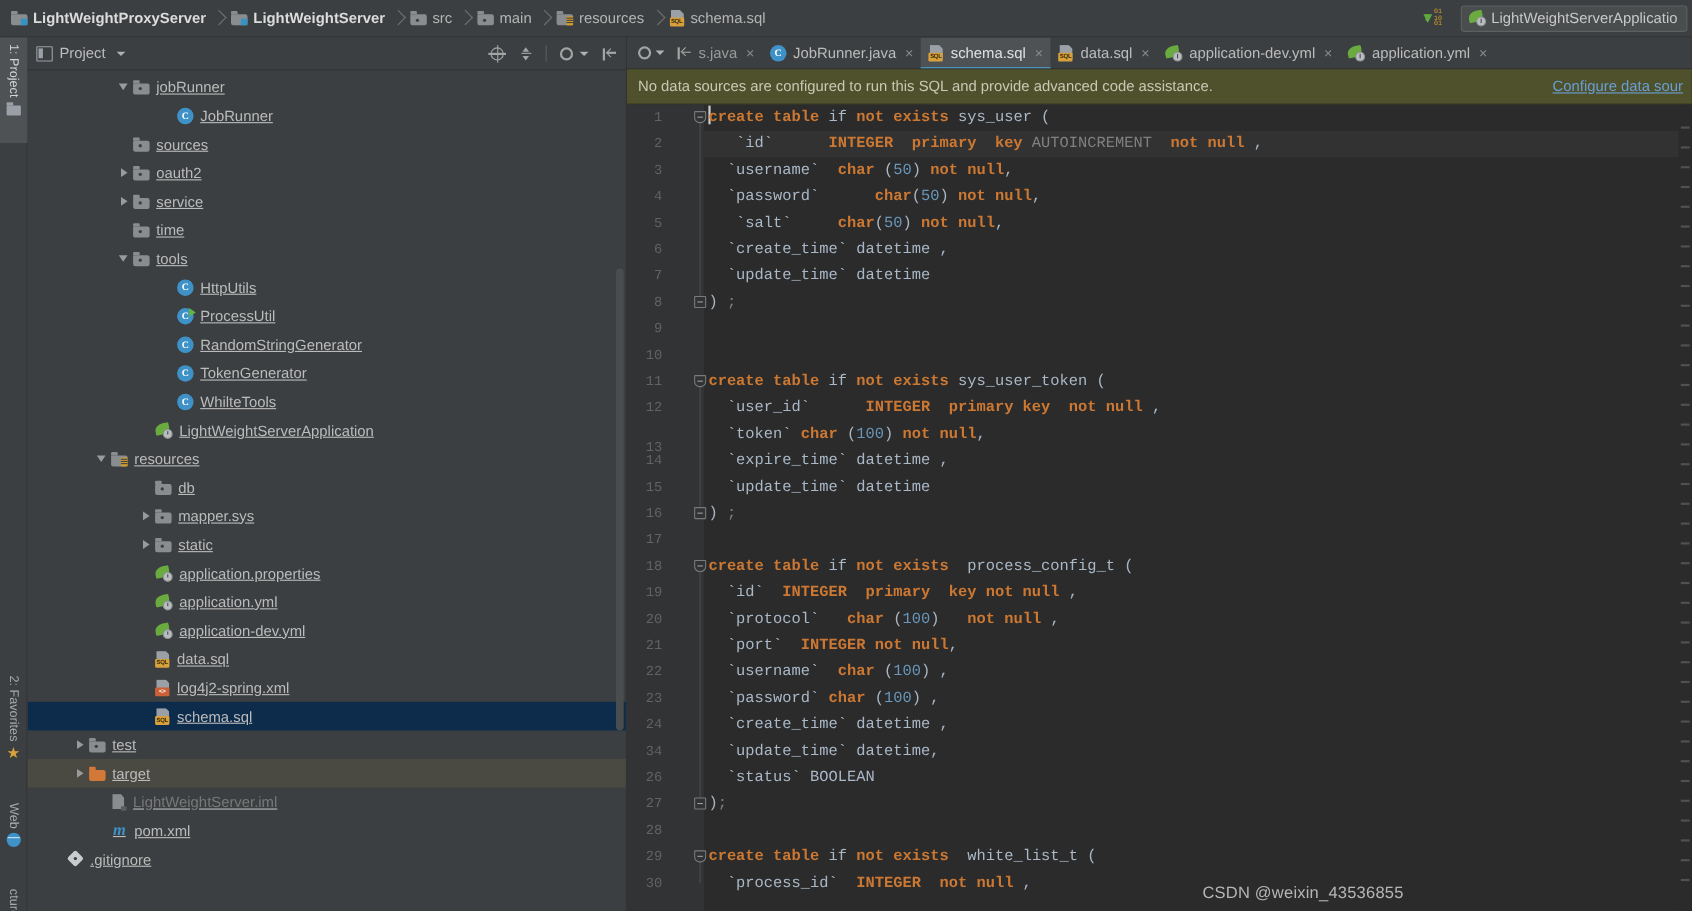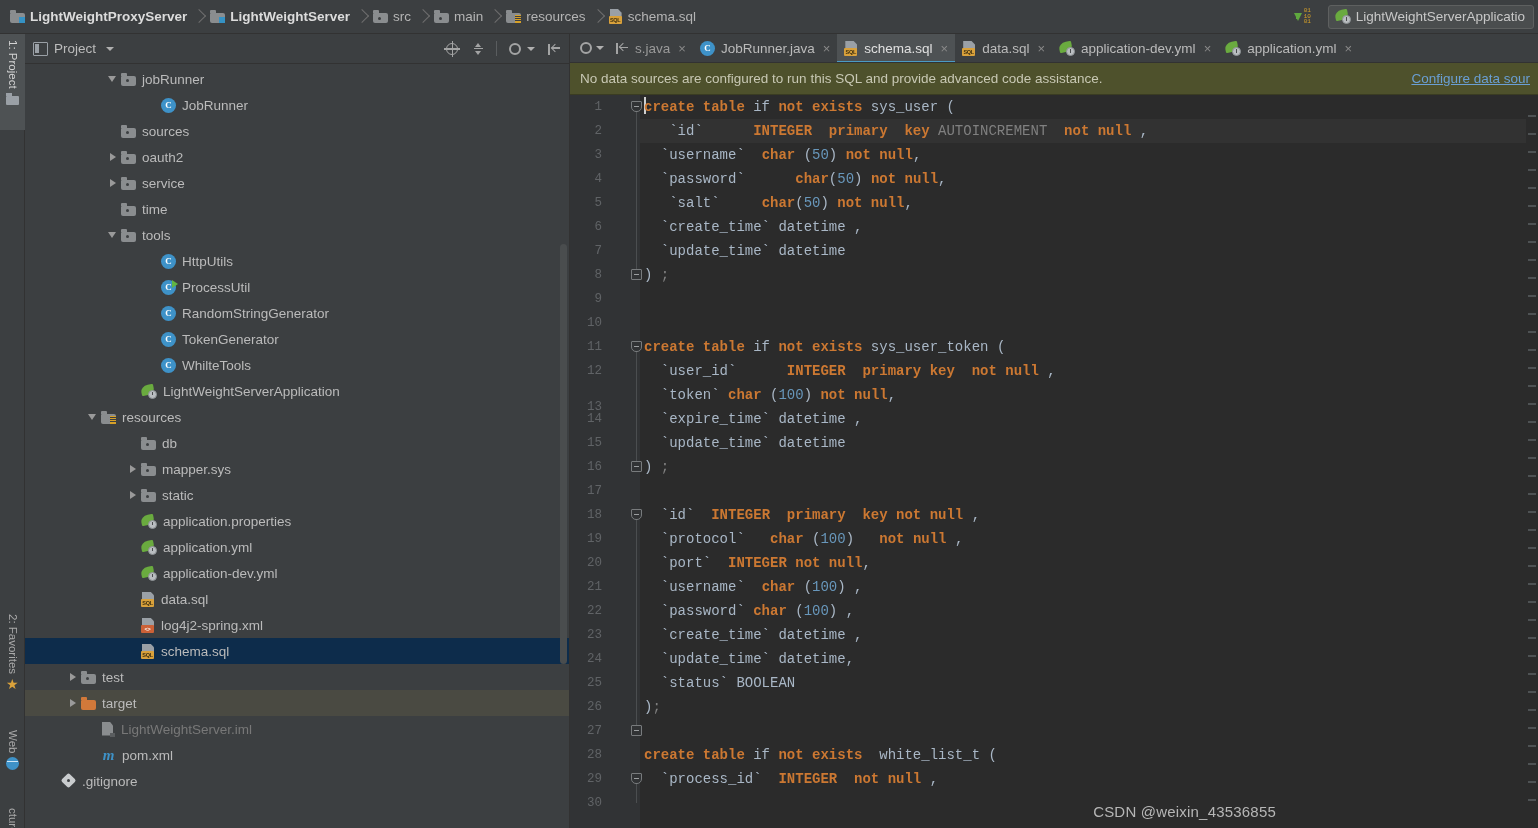--- a/index.html
+++ b/index.html
@@ -181,21 +181,21 @@
   .tb-gear i::before{ content:""; position:absolute; left:3.5px; top:3.5px; width:3px;height:3px;background:#3c3f41;border-radius:50%;}
   .tb-hide i{ position:absolute; left:3px; top:3px; width:2px; height:11px; background:#b6b6b6; }
   .tb-hide i::before{ content:""; position:absolute; left:4px; top:3.5px; width:8px; height:1.6px; background:#b6b6b6; }
   .tb-hide i::after{ content:""; position:absolute; left:4px; top:1px; width:5px;height:5px;
     border-left:1.6px solid #b6b6b6; border-bottom:1.6px solid #b6b6b6; transform:rotate(45deg); }
   .vdiv { width:1px; height:15px; background:#5a5d5f; }
 
   .tree { position:relative; height:764px; overflow:hidden; padding-top:2px; }
   .trow {
     height:26px; display:flex; align-items:center; white-space:nowrap;
-    font-size:13.5px; color:#bbbbbb; cursor:default;
+    font-size:13.5px; color:#bbbbbb; cursor:default;text-decoration:underline;
   }
   .trow.selected { background:#0d2c4b; }
   .trow.hovered { background:#4a4a42; }
   .trow .tlabel { margin-left:6px; }
   .trow.dim .tlabel { color:#787878; }
   .twist { width:16px; height:16px; position:relative; flex:none; }
   .twist.r::before{
     content:""; position:absolute; left:5px; top:4px; width:0;height:0;
     border-left:6px solid #9a9a9a; border-top:4.5px solid transparent; border-bottom:4.5px solid transparent;
   }
@@ -684,21 +684,21 @@
           <div class="foldmark" style="top: 366px;"></div>
           <div class="lnum" style="top: 384px;">17</div>
           <div class="lnum" style="top: 408px;">18</div>
           <div class="foldmark top" style="top: 414px;"></div>
           <div class="lnum" style="top: 432px;">19</div>
           <div class="lnum" style="top: 456px;">20</div>
           <div class="lnum" style="top: 480px;">21</div>
           <div class="lnum" style="top: 504px;">22</div>
           <div class="lnum" style="top: 528px;">23</div>
           <div class="lnum" style="top: 552px;">24</div>
-          <div class="lnum" style="top: 576px;">25</div>
+          <div class="lnum" style="top: 576px;">34</div>
           <div class="lnum" style="top: 600px;">26</div>
           <div class="lnum" style="top: 624px;">27</div>
           <div class="foldmark" style="top: 630px;"></div>
           <div class="lnum" style="top: 648px;">28</div>
           <div class="lnum" style="top: 672px;">29</div>
           <div class="foldmark top" style="top: 678px;"></div>
           <div class="lnum" style="top: 696px;">30</div>
         </div>
       <div class="codelines" id="codelines">
           <div class="cline"><span class="caret"></span><span class="k">create table </span><span class="id">if </span><span class="k">not exists </span><span class="id">sys_user (</span></div>
@@ -711,20 +711,21 @@
           <div class="cline"><span class="id">) </span><span class="g">;</span></div>
           <div class="cline"></div>
           <div class="cline"></div>
           <div class="cline"><span class="k">create table </span><span class="id">if </span><span class="k">not exists </span><span class="id">sys_user_token (</span></div>
           <div class="cline"><span class="id">  `user_id`      </span><span class="k">INTEGER  primary key  not null </span><span class="id">,</span></div>
           <div class="cline"><span class="id">  `token` </span><span class="k">char </span><span class="id">(</span><span class="n">100</span><span class="id">) </span><span class="k">not null</span><span class="id">,</span></div>
           <div class="cline"><span class="id">  `expire_time` datetime ,</span></div>
           <div class="cline"><span class="id">  `update_time` datetime</span></div>
           <div class="cline"><span class="id">) </span><span class="g">;</span></div>
           <div class="cline"></div>
+          <div class="cline"><span class="k">create table </span><span class="id">if </span><span class="k">not exists </span><span class="id"> process_config_t (</span></div>
           <div class="cline"><span class="id">  `id`  </span><span class="k">INTEGER  primary  key not null </span><span class="id">,</span></div>
           <div class="cline"><span class="id">  `protocol`   </span><span class="k">char </span><span class="id">(</span><span class="n">100</span><span class="id">)   </span><span class="k">not null </span><span class="id">,</span></div>
           <div class="cline"><span class="id">  `port`  </span><span class="k">INTEGER not null</span><span class="id">,</span></div>
           <div class="cline"><span class="id">  `username`  </span><span class="k">char </span><span class="id">(</span><span class="n">100</span><span class="id">) ,</span></div>
           <div class="cline"><span class="id">  `password` </span><span class="k">char </span><span class="id">(</span><span class="n">100</span><span class="id">) ,</span></div>
           <div class="cline"><span class="id">  `create_time` datetime ,</span></div>
           <div class="cline"><span class="id">  `update_time` datetime,</span></div>
           <div class="cline"><span class="id">  `status` BOOLEAN</span></div>
           <div class="cline"><span class="id">)</span><span class="g">;</span></div>
           <div class="cline"></div>

